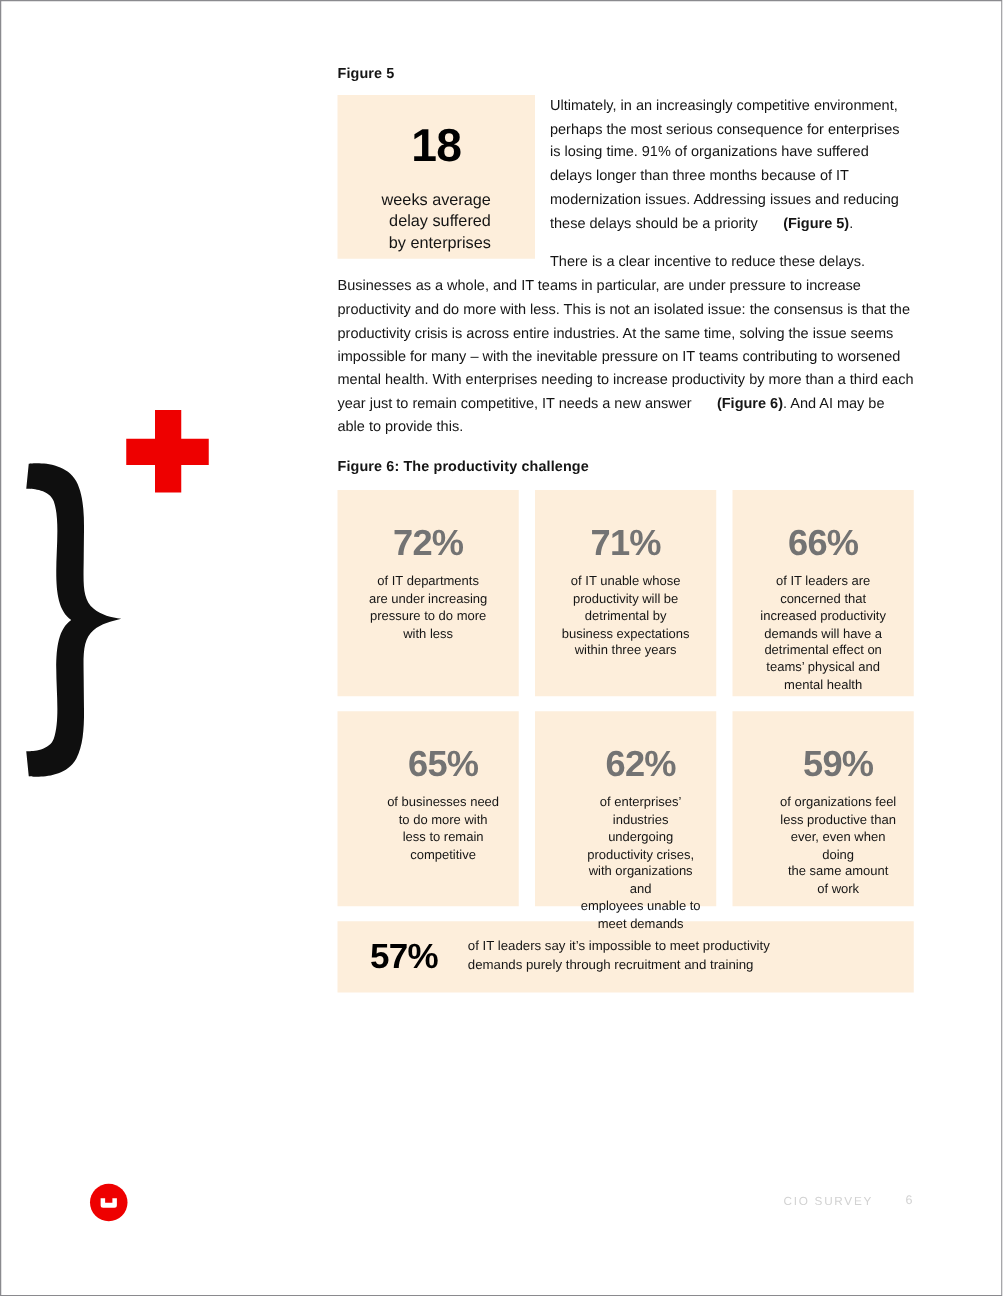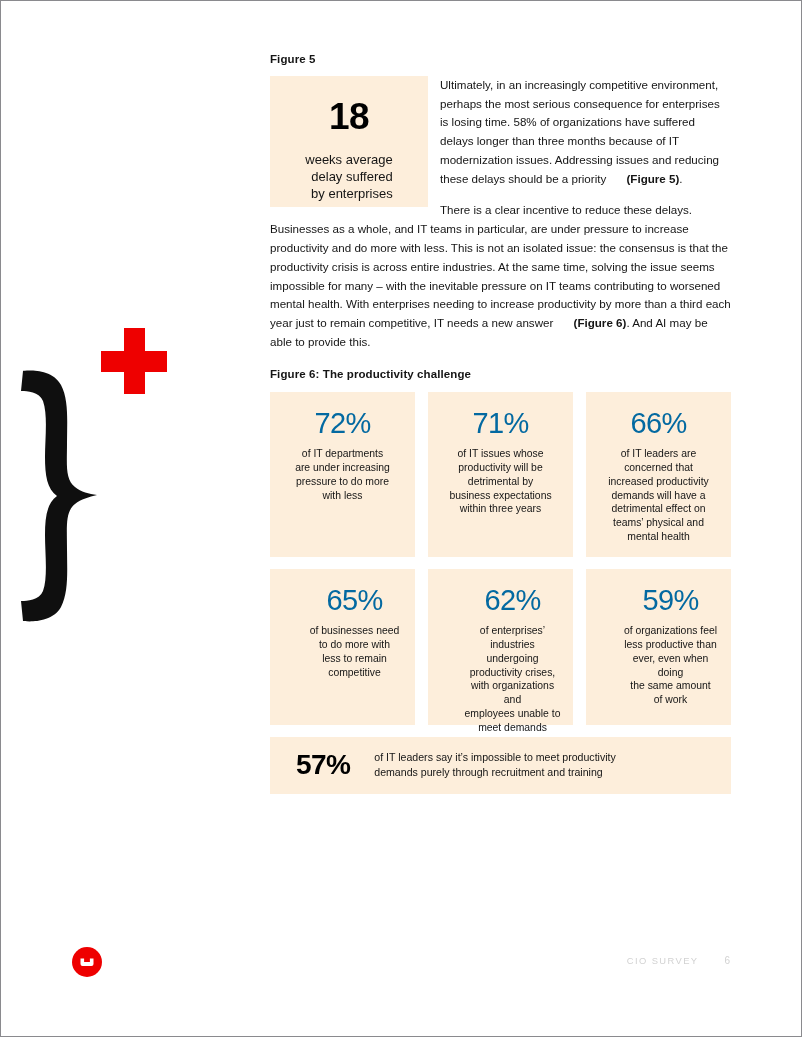--- a/index.html
+++ b/index.html
@@ -166,24 +166,25 @@
     box-sizing: border-box;
     padding: 17px 12px 14px 12px;
     display: flex;
     flex-direction: column;
     align-items: center;
   }
   .stat-card.row1 { height: 165px; }
   .stat-card.row2 { height: 156px; padding-left: 36px; }
   .stat-value {
     font-size: 29px;
-    font-weight: normal;
-    color: #0369a1;
+    font-weight: bold;
+    color: #737373;
     line-height: 1;
     letter-spacing: -0.6px;
+    margin-top: 12px;
   }
   .stat-caption {
     margin-top: 9px;
     font-size: 10.4px;
     line-height: 1.34;
     color: #151515;
     text-align: center;
   }
 
   
@@ -260,42 +261,42 @@
     <div class="clearfix">
       <div class="fig5-box">
         <div class="fig5-number">18</div>
         <div class="fig5-caption">
           <div>weeks average</div>
           <div>delay suffered</div>
           <div>by enterprises</div>
         </div>
       </div>
 
-      <p class="body-copy"><span>Ultimately, in an increasingly competitive environment, perhaps the most serious consequence for enterprises is losing time. 58% of organizations have suffered delays longer than three months because of IT modernization issues. Addressing issues and reducing these delays should be a priority </span><b>(Figure 5)</b><span>.</span></p>
+      <p class="body-copy"><span>Ultimately, in an increasingly competitive environment, perhaps the most serious consequence for enterprises is losing time. 91% of organizations have suffered delays longer than three months because of IT modernization issues. Addressing issues and reducing these delays should be a priority </span><b>(Figure 5)</b><span>.</span></p>
 
       <p class="body-copy"><span>There is a clear incentive to reduce these delays. Businesses as a whole, and IT teams in particular, are under pressure to increase productivity and do more with less. This is not an isolated issue: the consensus is that the productivity crisis is across entire industries. At the same time, solving the issue seems impossible for many – with the inevitable pressure on IT teams contributing to worsened mental health. With enterprises needing to increase productivity by more than a third each year just to remain competitive, IT needs a new answer </span><b>(Figure 6)</b><span>. And AI may be able to provide this.</span></p>
     </div>
 
     <div class="figure6-label">Figure 6: The productivity challenge</div>
 
 
     <div class="card-grid">
       <div class="stat-card row1">
         <div class="stat-value">72%</div>
         <div class="stat-caption">
           <div>of IT departments</div>
           <div>are under increasing</div>
           <div>pressure to do more</div>
           <div>with less</div>
         </div>
       </div>
       <div class="stat-card row1">
         <div class="stat-value">71%</div>
         <div class="stat-caption">
-          <div>of IT issues whose</div>
+          <div>of IT unable whose</div>
           <div>productivity will be</div>
           <div>detrimental by</div>
           <div>business expectations</div>
           <div>within three years</div>
         </div>
       </div>
       <div class="stat-card row1">
         <div class="stat-value">66%</div>
         <div class="stat-caption">
           <div>of IT leaders are</div>

